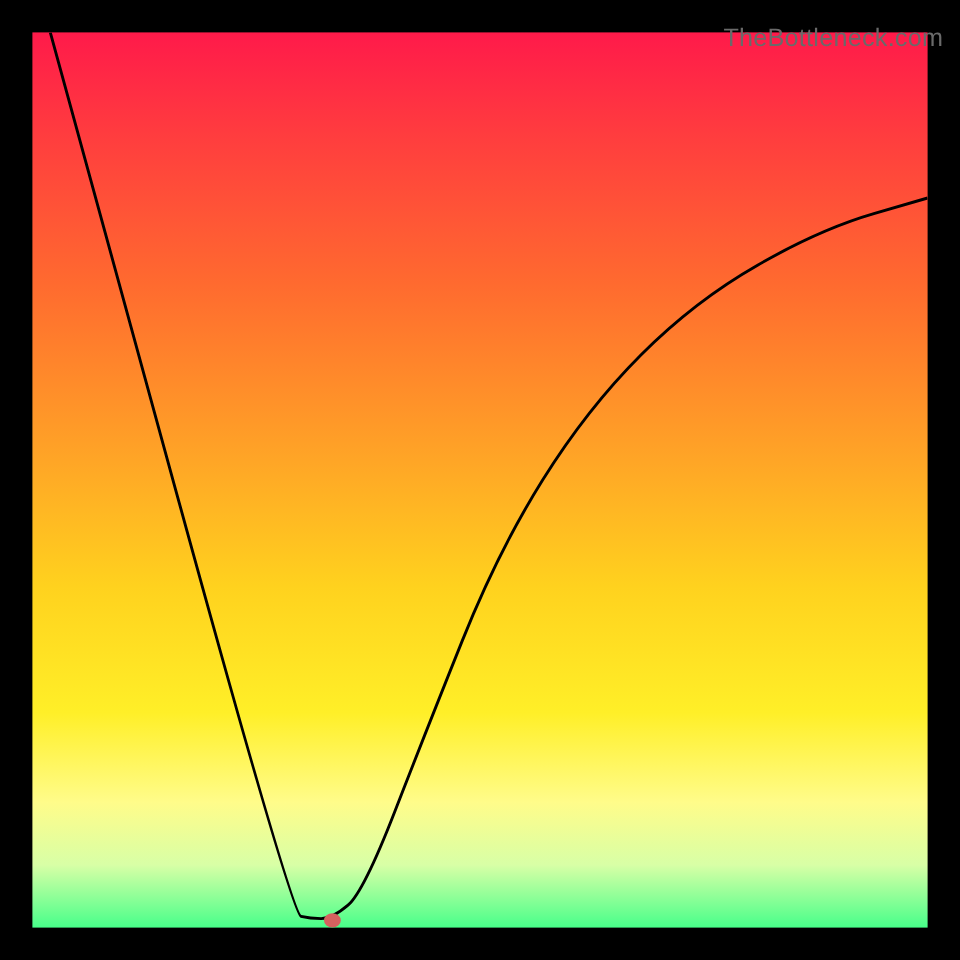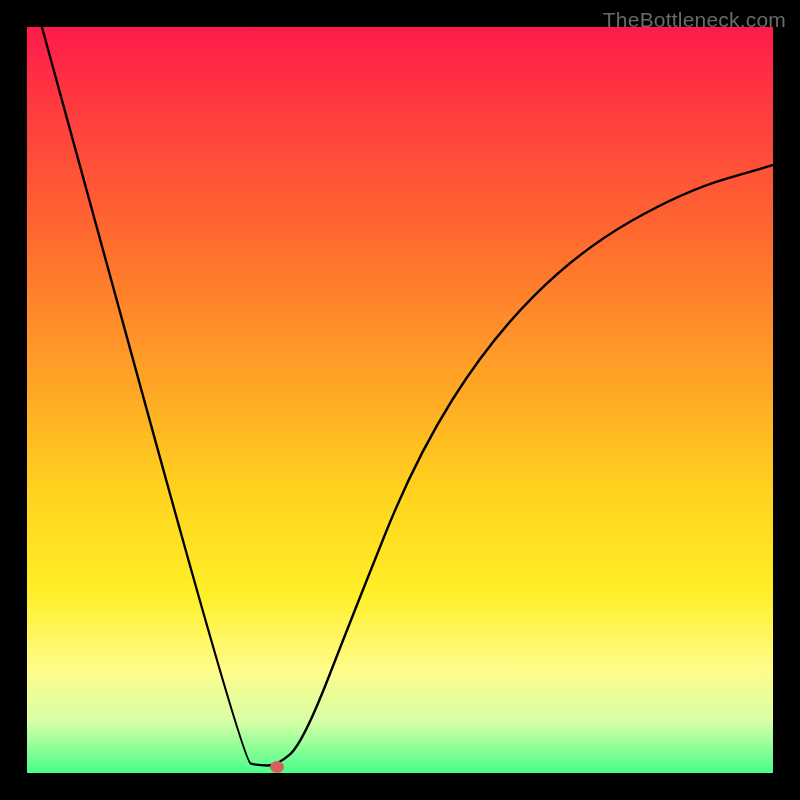--- a/index.html
+++ b/index.html
@@ -12,21 +12,21 @@
     overflow: hidden;
   }
   .frame {
     position: relative;
     width: 800px;
     height: 800px;
     background: #000;
   }
   .watermark {
     position: absolute;
-    top: 8px;
+    top: 20px;
     right: 14px;
     color: #6a6a6a;
     font-size: 21px;
     font-weight: 400;
     letter-spacing: 0.2px;
     z-index: 3;
   }
   .plot-area {
     position: absolute;
     left: 27px;

